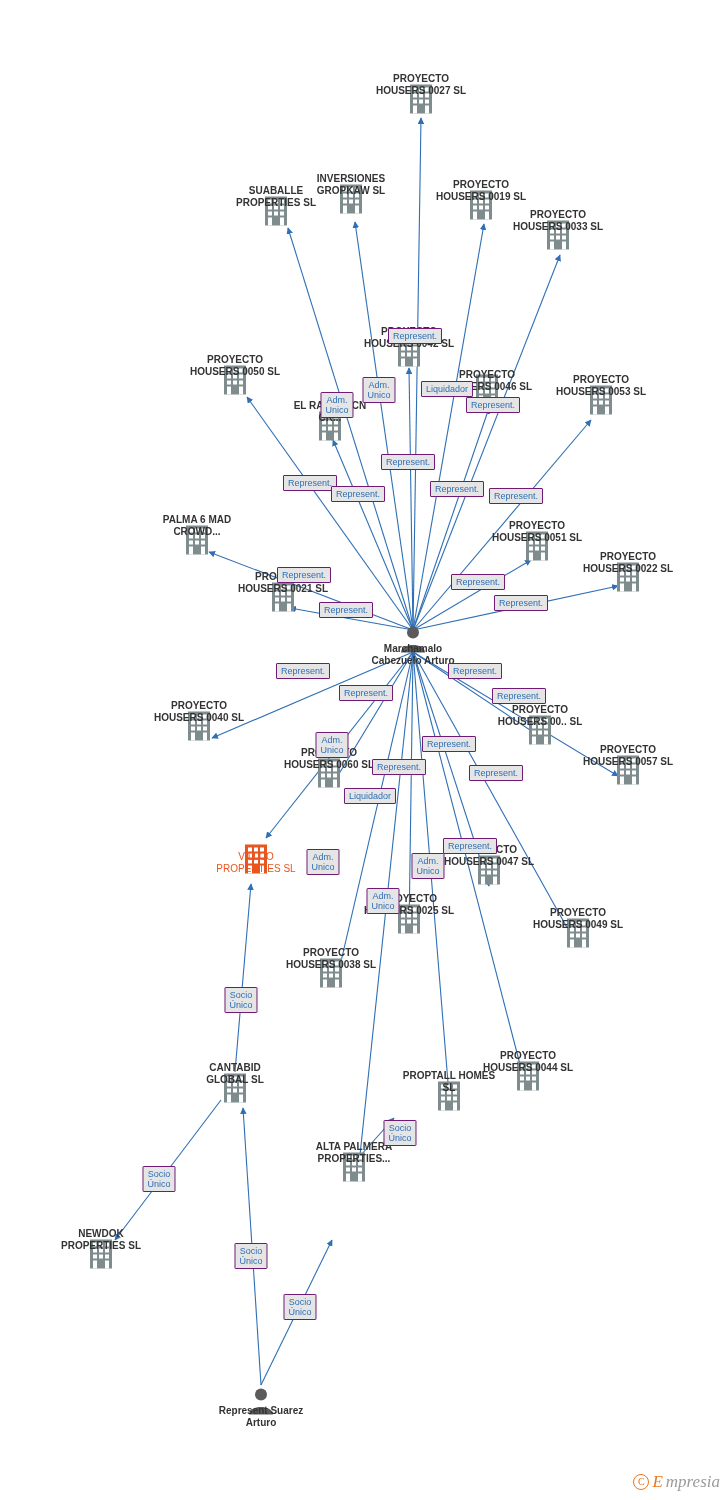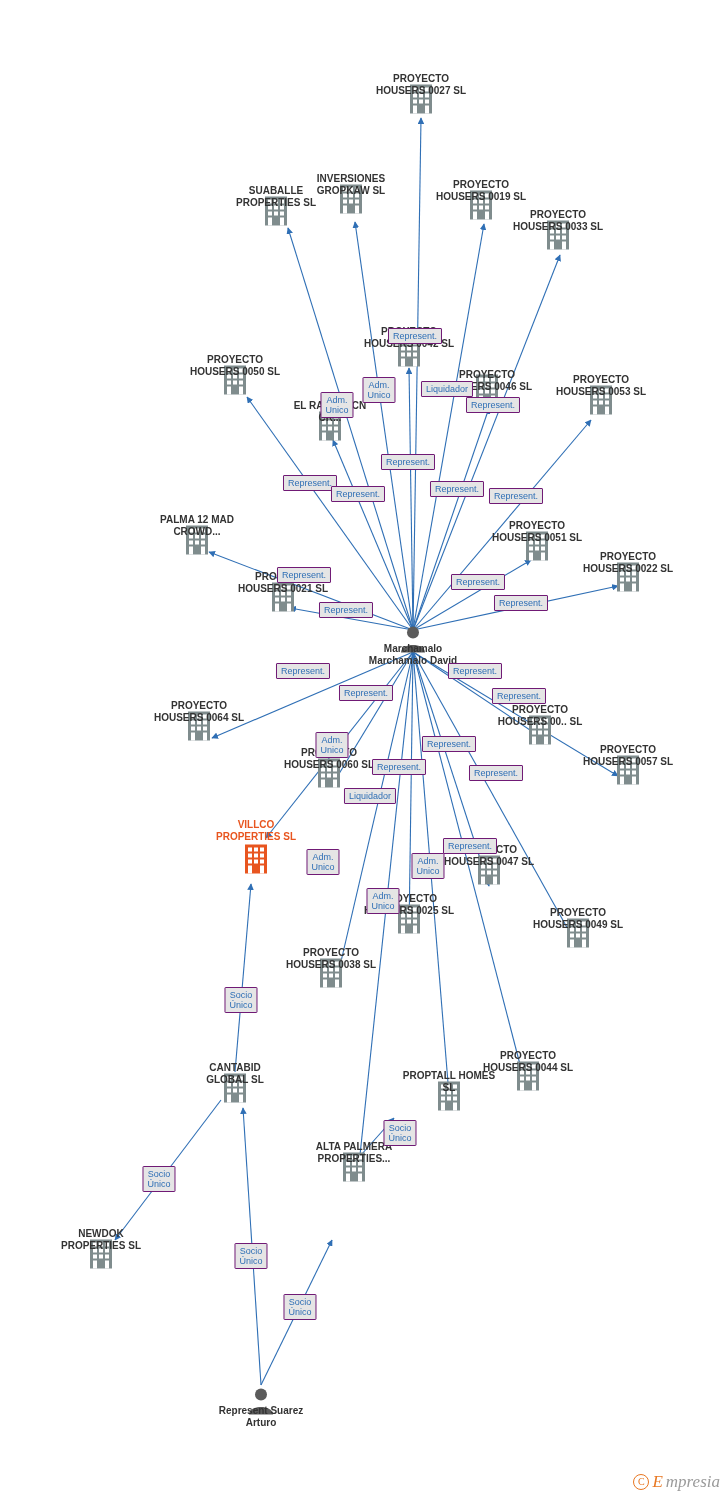--- a/index.html
+++ b/index.html
@@ -280,21 +280,21 @@
             <rect x="6" y="11" width="4" height="4"></rect>
             <rect x="12" y="11" width="4" height="4"></rect>
             <rect x="18" y="11" width="4" height="4"></rect>
             <rect x="6" y="17" width="4" height="4"></rect>
             <rect x="12" y="17" width="4" height="4"></rect>
             <rect x="18" y="17" width="4" height="4"></rect>
             <rect x="6" y="23" width="4" height="8"></rect>
             <rect x="18" y="23" width="4" height="8"></rect>
           </g>
         </svg></span>
-      <span class="label" style="bottom: 22px; top: auto; position: absolute; left: 50%;">PALMA 12 MAD CROWD...</span>
+      <span class="label" style="bottom: 22px; top: auto; position: absolute; left: 50%;">PALMA 6 MAD CROWD...</span>
     </div>
     <div class="node company" style="left: 283px; top: 598px;">
       <span class="glyph"><svg width="28" height="32" viewBox="0 0 28 32" aria-hidden="true">
           <rect x="3" y="2" width="22" height="29" fill="#7f8c8d"></rect>
           <g fill="#ffffff">
             <rect x="6" y="5" width="4" height="4"></rect>
             <rect x="12" y="5" width="4" height="4"></rect>
             <rect x="18" y="5" width="4" height="4"></rect>
             <rect x="6" y="11" width="4" height="4"></rect>
             <rect x="12" y="11" width="4" height="4"></rect>
@@ -344,40 +344,40 @@
             <rect x="18" y="23" width="4" height="8"></rect>
           </g>
         </svg></span>
       <span class="label" style="bottom: 22px; top: auto; position: absolute; left: 50%;">PROYECTO HOUSERS 0022  SL</span>
     </div>
     <div class="node person" style="left: 413px; top: 641px;">
       <span class="glyph"><svg width="26" height="30" viewBox="0 0 26 30" aria-hidden="true">
           <circle cx="13" cy="8" r="6" fill="#5b5b5b"></circle>
           <path d="M1 28 C1 18 25 18 25 28 Z" fill="#5b5b5b"></path>
         </svg></span>
-      <span class="label" style="top: 18px;">Marchamalo Marchamalo David</span>
+      <span class="label" style="top: 18px;">Marchamalo Cabezuelo Arturo</span>
     </div>
     <div class="node company" style="left: 199px; top: 727px;">
       <span class="glyph"><svg width="28" height="32" viewBox="0 0 28 32" aria-hidden="true">
           <rect x="3" y="2" width="22" height="29" fill="#7f8c8d"></rect>
           <g fill="#ffffff">
             <rect x="6" y="5" width="4" height="4"></rect>
             <rect x="12" y="5" width="4" height="4"></rect>
             <rect x="18" y="5" width="4" height="4"></rect>
             <rect x="6" y="11" width="4" height="4"></rect>
             <rect x="12" y="11" width="4" height="4"></rect>
             <rect x="18" y="11" width="4" height="4"></rect>
             <rect x="6" y="17" width="4" height="4"></rect>
             <rect x="12" y="17" width="4" height="4"></rect>
             <rect x="18" y="17" width="4" height="4"></rect>
             <rect x="6" y="23" width="4" height="8"></rect>
             <rect x="18" y="23" width="4" height="8"></rect>
           </g>
         </svg></span>
-      <span class="label" style="bottom: 22px; top: auto; position: absolute; left: 50%;">PROYECTO HOUSERS 0064  SL</span>
+      <span class="label" style="bottom: 22px; top: auto; position: absolute; left: 50%;">PROYECTO HOUSERS 0040  SL</span>
     </div>
     <div class="node company" style="left: 540px; top: 731px;">
       <span class="glyph"><svg width="28" height="32" viewBox="0 0 28 32" aria-hidden="true">
           <rect x="3" y="2" width="22" height="29" fill="#7f8c8d"></rect>
           <g fill="#ffffff">
             <rect x="6" y="5" width="4" height="4"></rect>
             <rect x="12" y="5" width="4" height="4"></rect>
             <rect x="18" y="5" width="4" height="4"></rect>
             <rect x="6" y="11" width="4" height="4"></rect>
             <rect x="12" y="11" width="4" height="4"></rect>
@@ -439,21 +439,21 @@
             <rect x="6" y="11" width="4" height="4"></rect>
             <rect x="12" y="11" width="4" height="4"></rect>
             <rect x="18" y="11" width="4" height="4"></rect>
             <rect x="6" y="17" width="4" height="4"></rect>
             <rect x="12" y="17" width="4" height="4"></rect>
             <rect x="18" y="17" width="4" height="4"></rect>
             <rect x="6" y="23" width="4" height="8"></rect>
             <rect x="18" y="23" width="4" height="8"></rect>
           </g>
         </svg></span>
-      <span class="label" style="bottom: 36px; top: auto; color: rgb(232, 85, 31); font-weight: bold; position: absolute; left: 50%;">VILLCO PROPERTIES SL</span>
+      <span class="label" style="bottom: 4px; top: auto; color: rgb(232, 85, 31); font-weight: normal; position: absolute; left: 50%;">VILLCO PROPERTIES SL</span>
     </div>
     <div class="node company" style="left: 489px; top: 871px;">
       <span class="glyph"><svg width="28" height="32" viewBox="0 0 28 32" aria-hidden="true">
           <rect x="3" y="2" width="22" height="29" fill="#7f8c8d"></rect>
           <g fill="#ffffff">
             <rect x="6" y="5" width="4" height="4"></rect>
             <rect x="12" y="5" width="4" height="4"></rect>
             <rect x="18" y="5" width="4" height="4"></rect>
             <rect x="6" y="11" width="4" height="4"></rect>
             <rect x="12" y="11" width="4" height="4"></rect>

